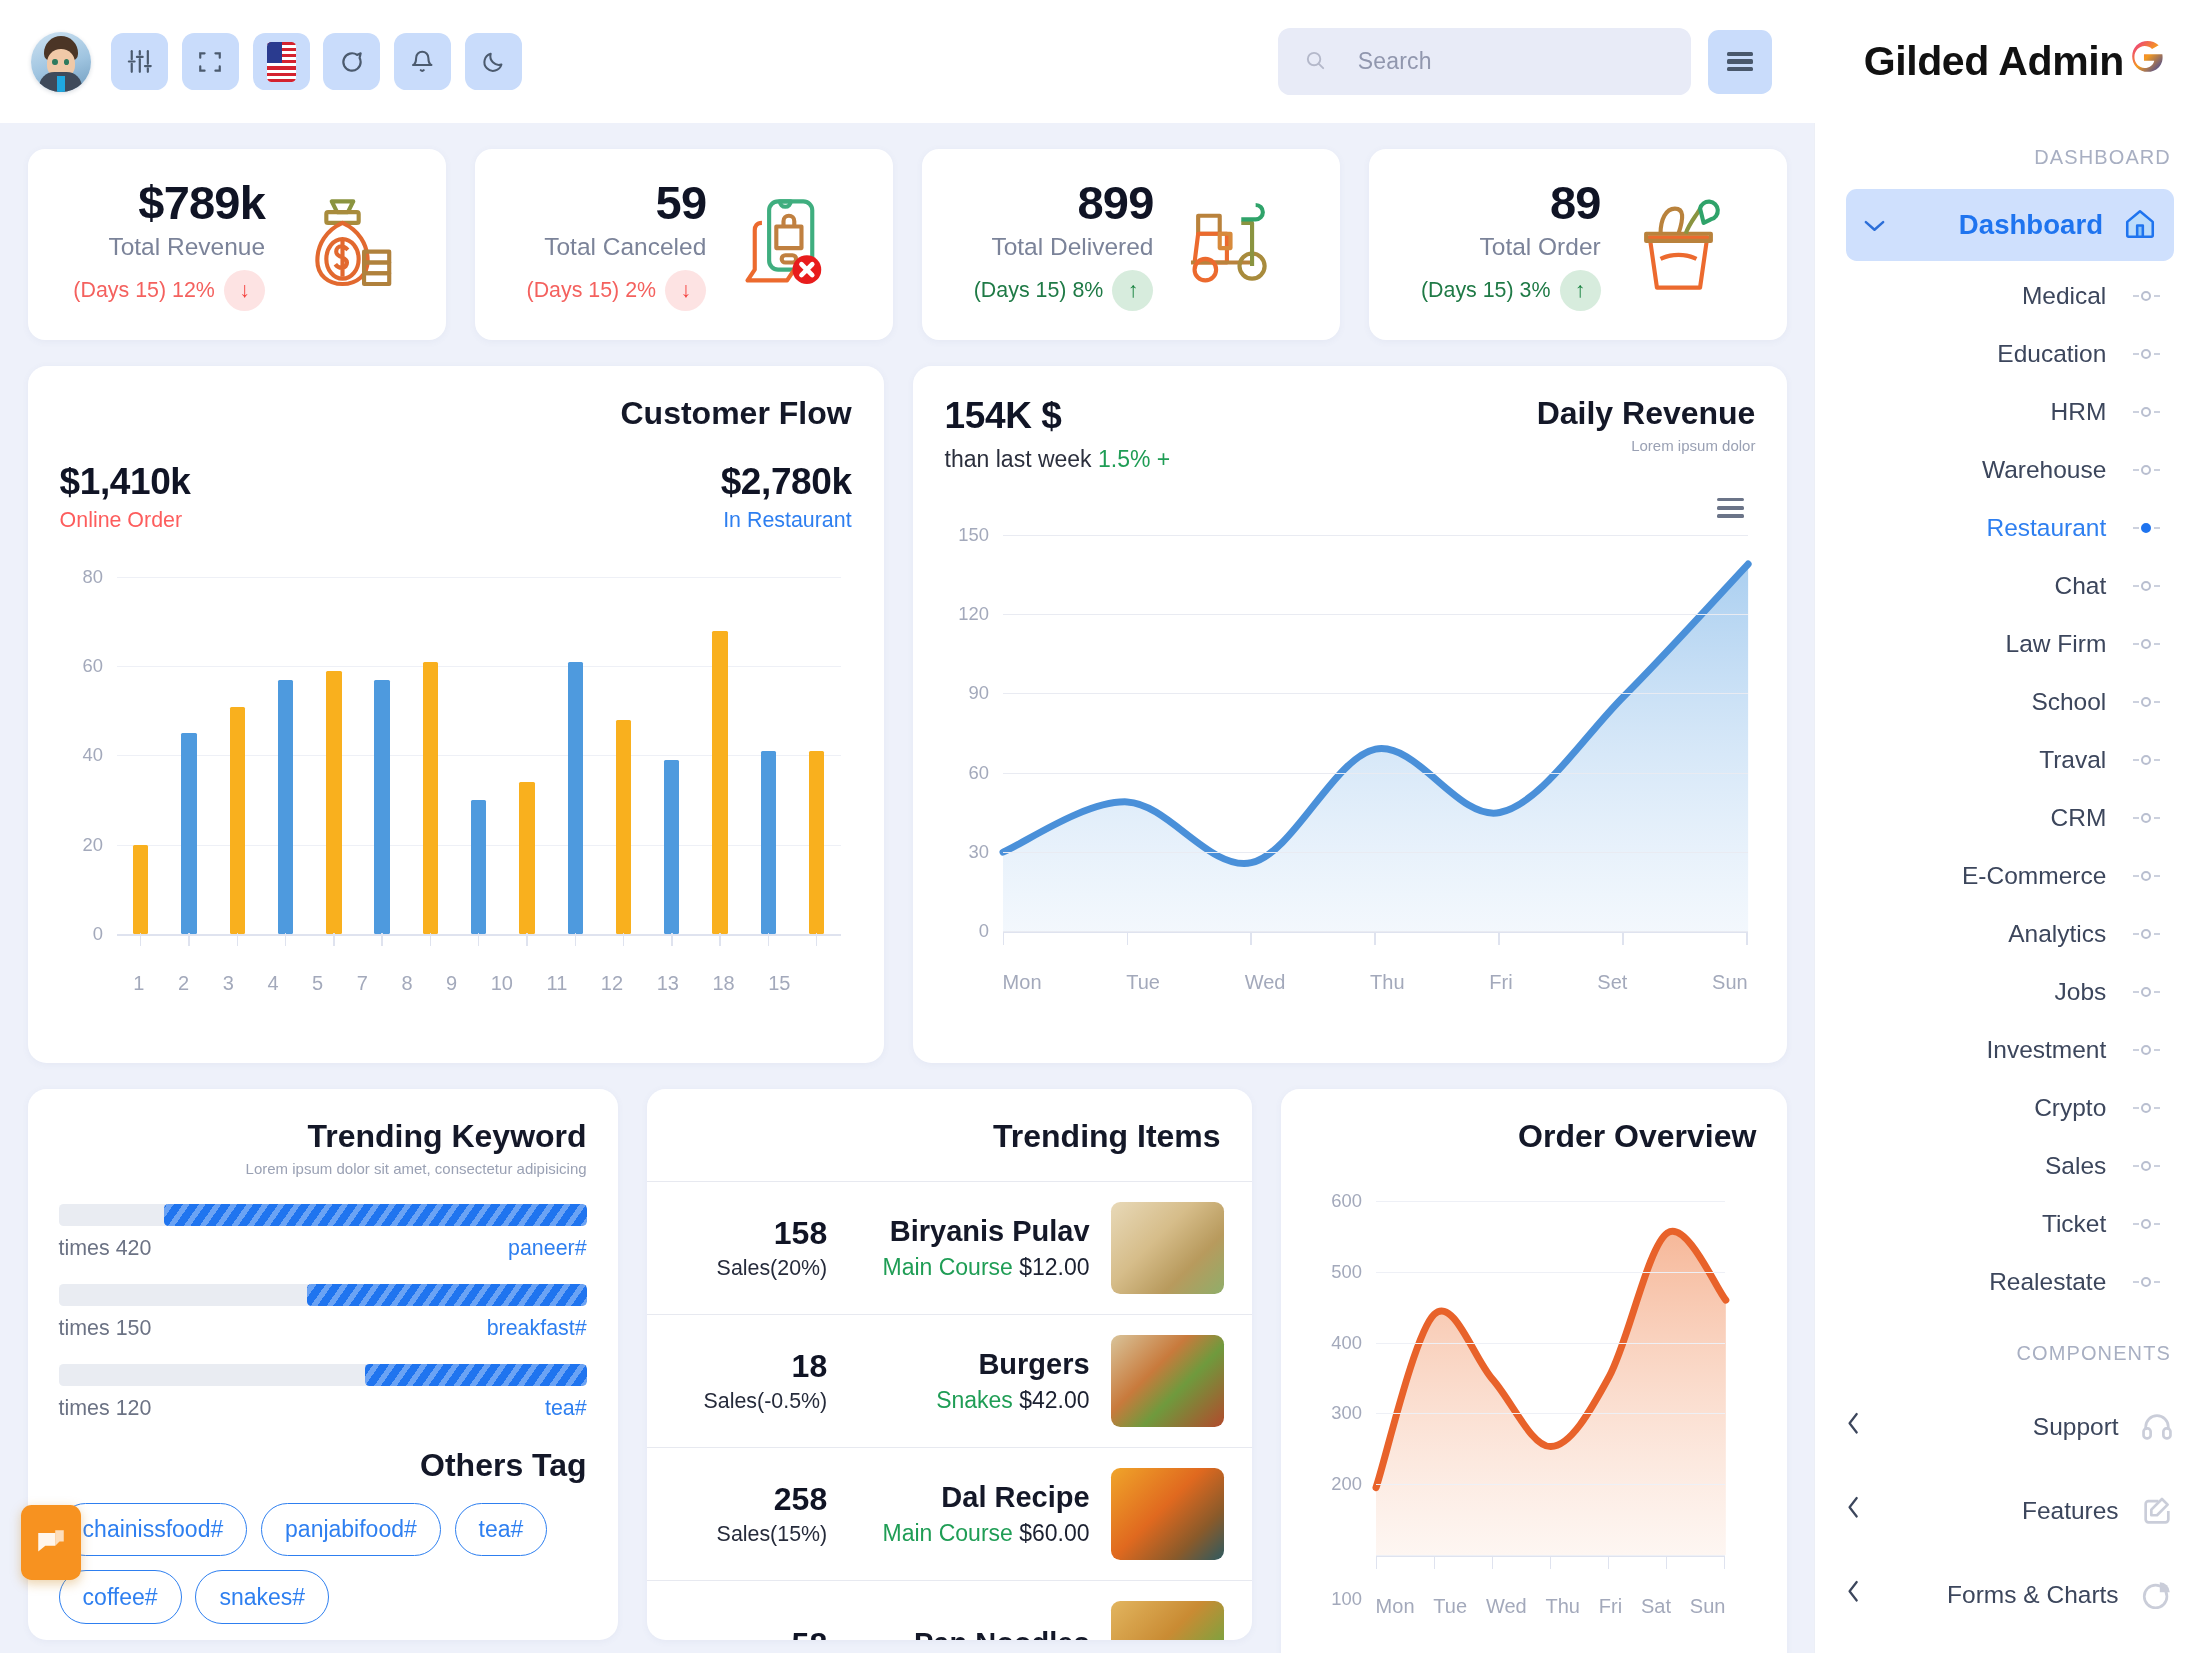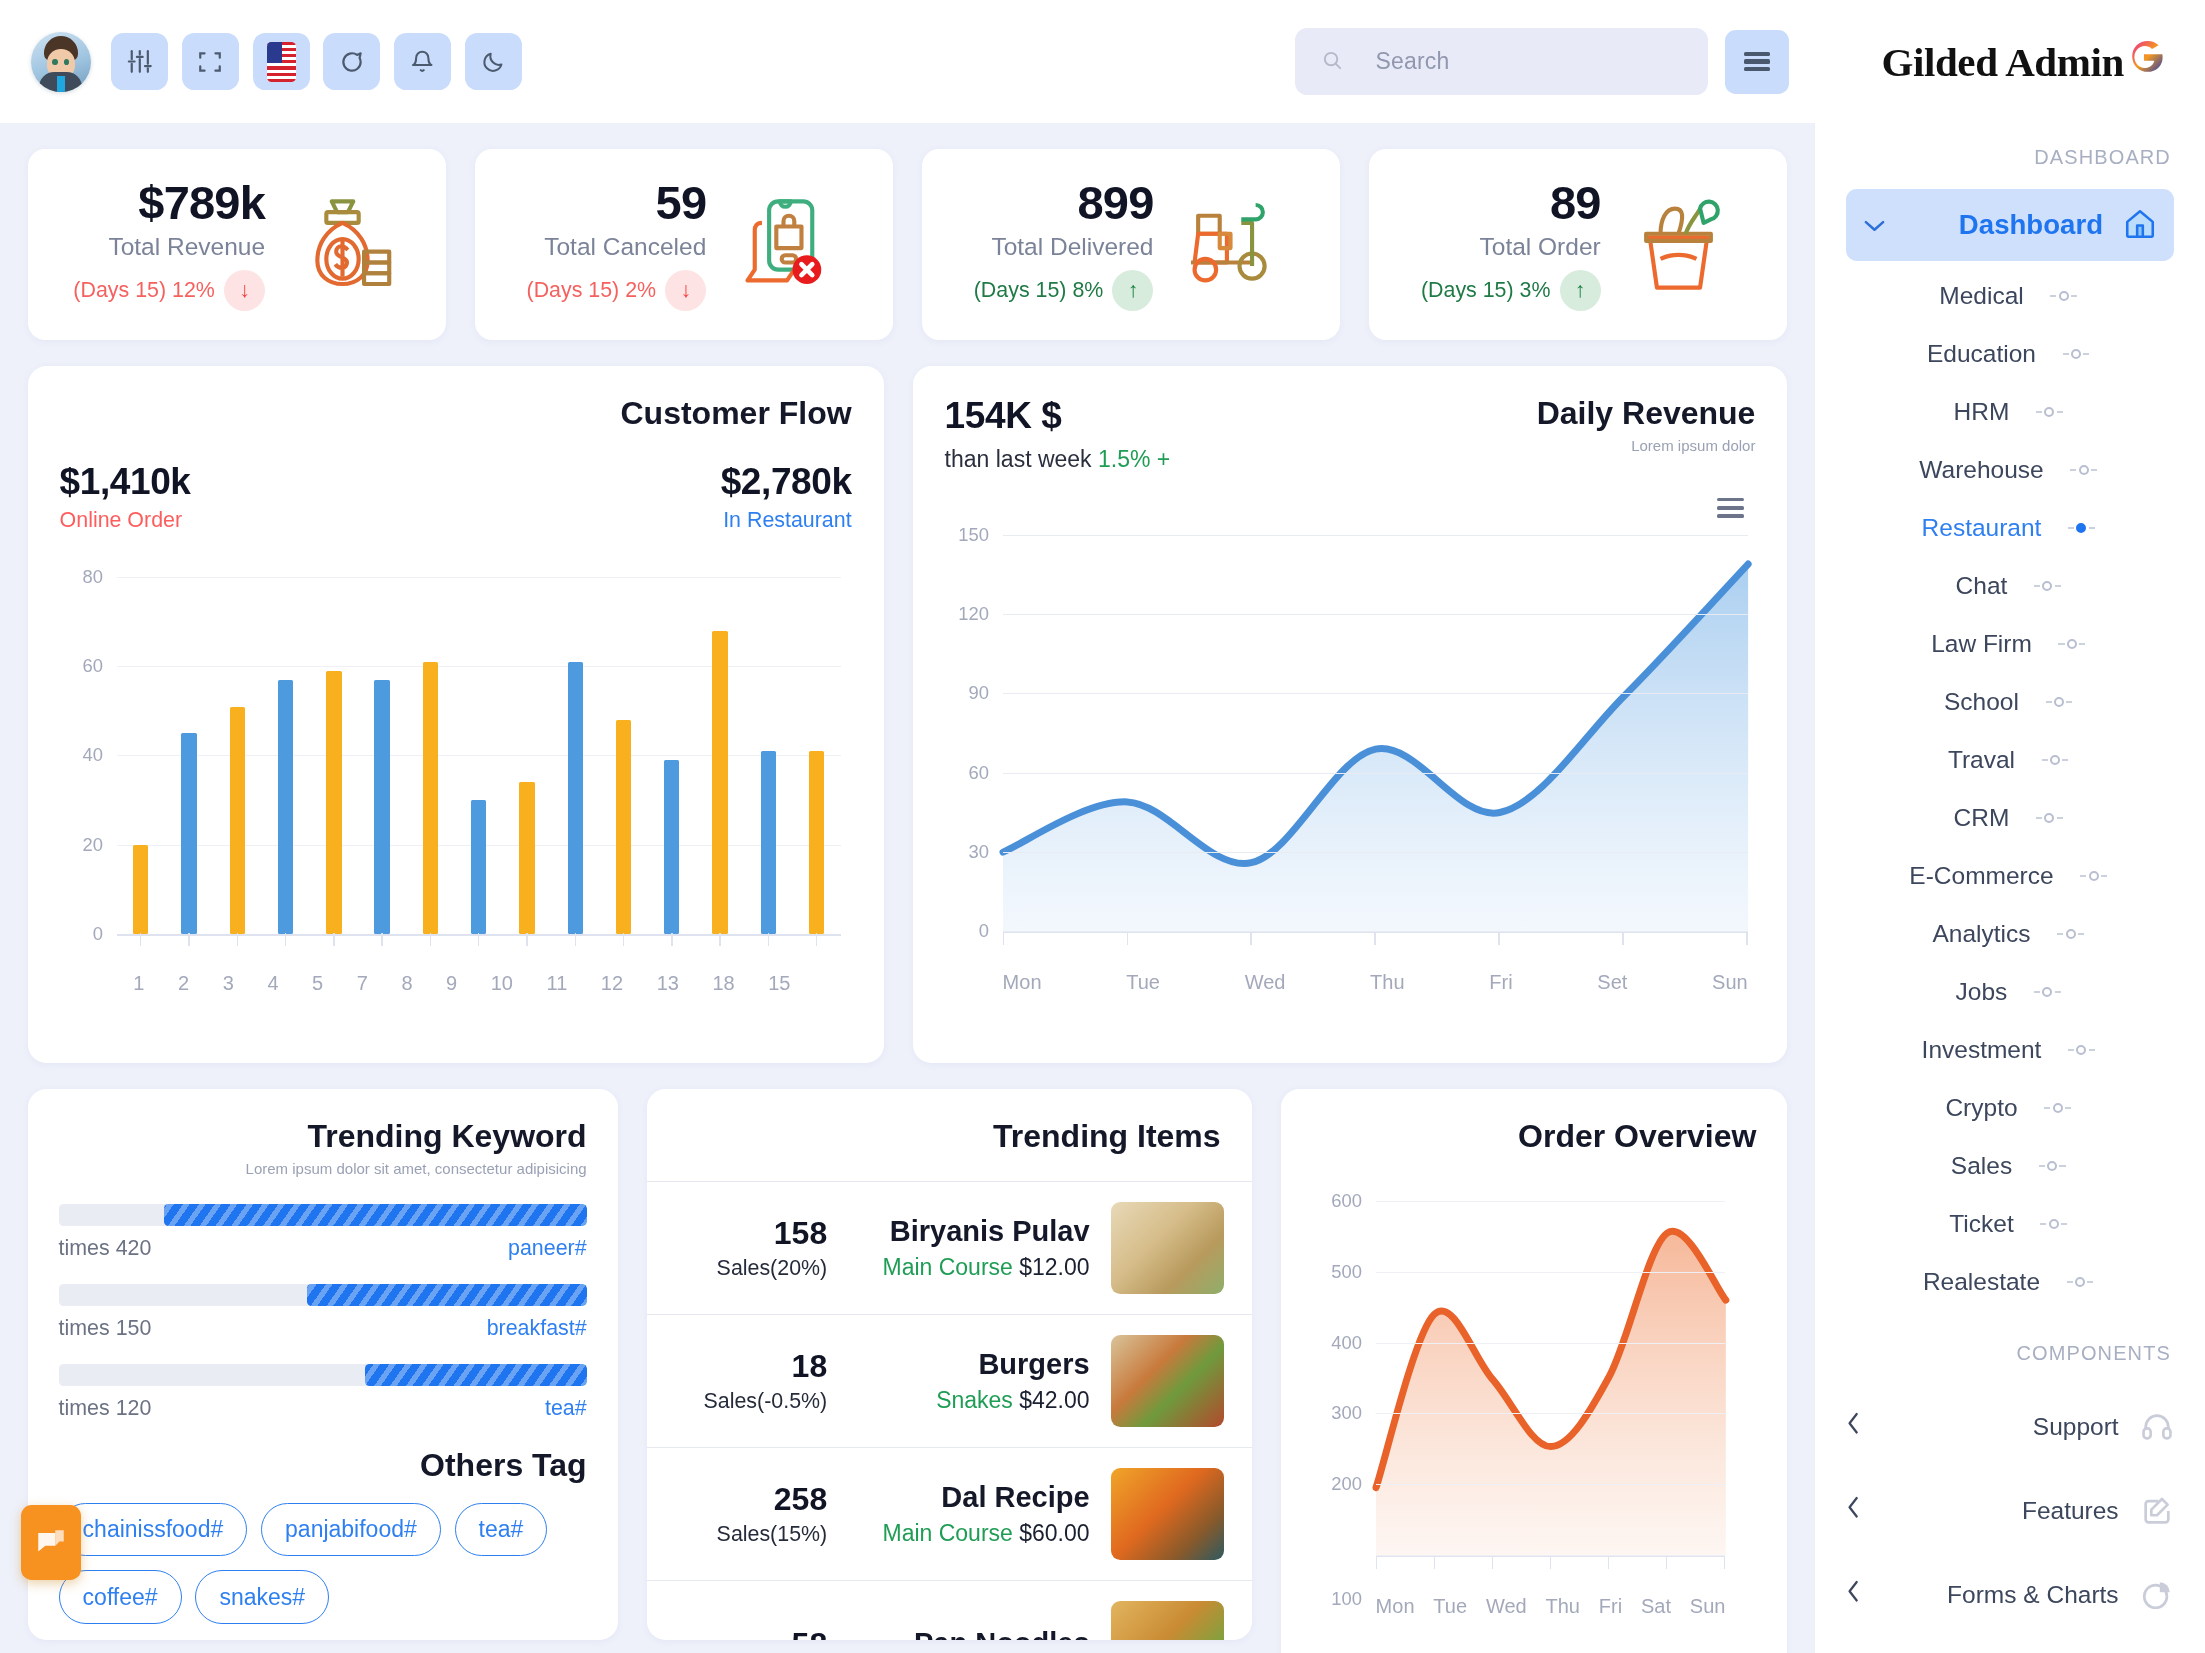--- a/index.html
+++ b/index.html
@@ -60,21 +60,21 @@
   .searchbox .ph { color: #9197ae; font-size: 23px; letter-spacing: 0.2px; }
   .burgerbtn {
     width: 64px; height: 64px; border-radius: 10.7px; background: #c9dcfb;
     display:flex; align-items:center; justify-content:center; margin-left: 17px; flex:none;
     cursor: pointer;
   }
   .burgerbtn i { display:block; width:26px; height:4.6px; background:#49586c;
     border-radius:1.5px; margin:3.1px 0; }
   .brand { display:flex; align-items:center; margin-left: 92px; margin-right: 7.7px; flex:none; }
   .brand .btxt { font-size: 41px; font-weight: 700; color: #111; letter-spacing:-0.4px;
-    font-family:Liberation Serif, serif; }
+    font-family:Liberation Sans, sans-serif; }
   .brand .glogo { width: 47px; height: 47px; margin-left: -4.6px; position: relative; }
 
   
   .main {
     position: absolute; top: 123px; left: 0; width: 1815px; height: 1531px;
     background: #eef1fa; padding: 26px 27.6px; overflow: hidden;
   }
 
   .kpirow { display: flex; gap: 29px; }
   .kpi {
@@ -207,21 +207,21 @@
   .oo-xlabels span { font-size:20px; color:#a3a9bb; }
 
   
   .sidebar {
     position: absolute; top: 123px; right: 0; width: 391px; height: 1531px;
     background: #ffffff; padding: 23px 31px 0; overflow: hidden; z-index: 20;
     border-left: 0.8px solid #eceff6;
   }
   .sb-head { font-size: 20px; letter-spacing: 1.1px; color: #a8afc2;
     text-align: right; padding-right: 3.1px; margin-bottom: 20px; }
-  .sb-item { display:flex; align-items:center; justify-content: center;
+  .sb-item { display:flex; align-items:center; justify-content: flex-end;
     gap: 23px; height: 58px; cursor:pointer; padding: 0 10.7px; border-radius: 10.7px; }
   .sb-item .lbl { font-size: 24.5px; color: #3c465c; }
   .sb-item .dot { width: 34px; display:flex; align-items:center; justify-content:center; }
   .sb-item .dot .d { width: 10px; height: 10px; border-radius:50%;
     border: 2.3px solid #b9bfd0; }
   .sb-item .dot .dash { width: 6.1px; height: 2.3px; background: #ccd1de; }
   .sb-item.active-parent {
     background: #cfe0fd; height: 72px; margin-bottom: 6.1px; padding: 0 17px;
     justify-content: space-between;
   }

